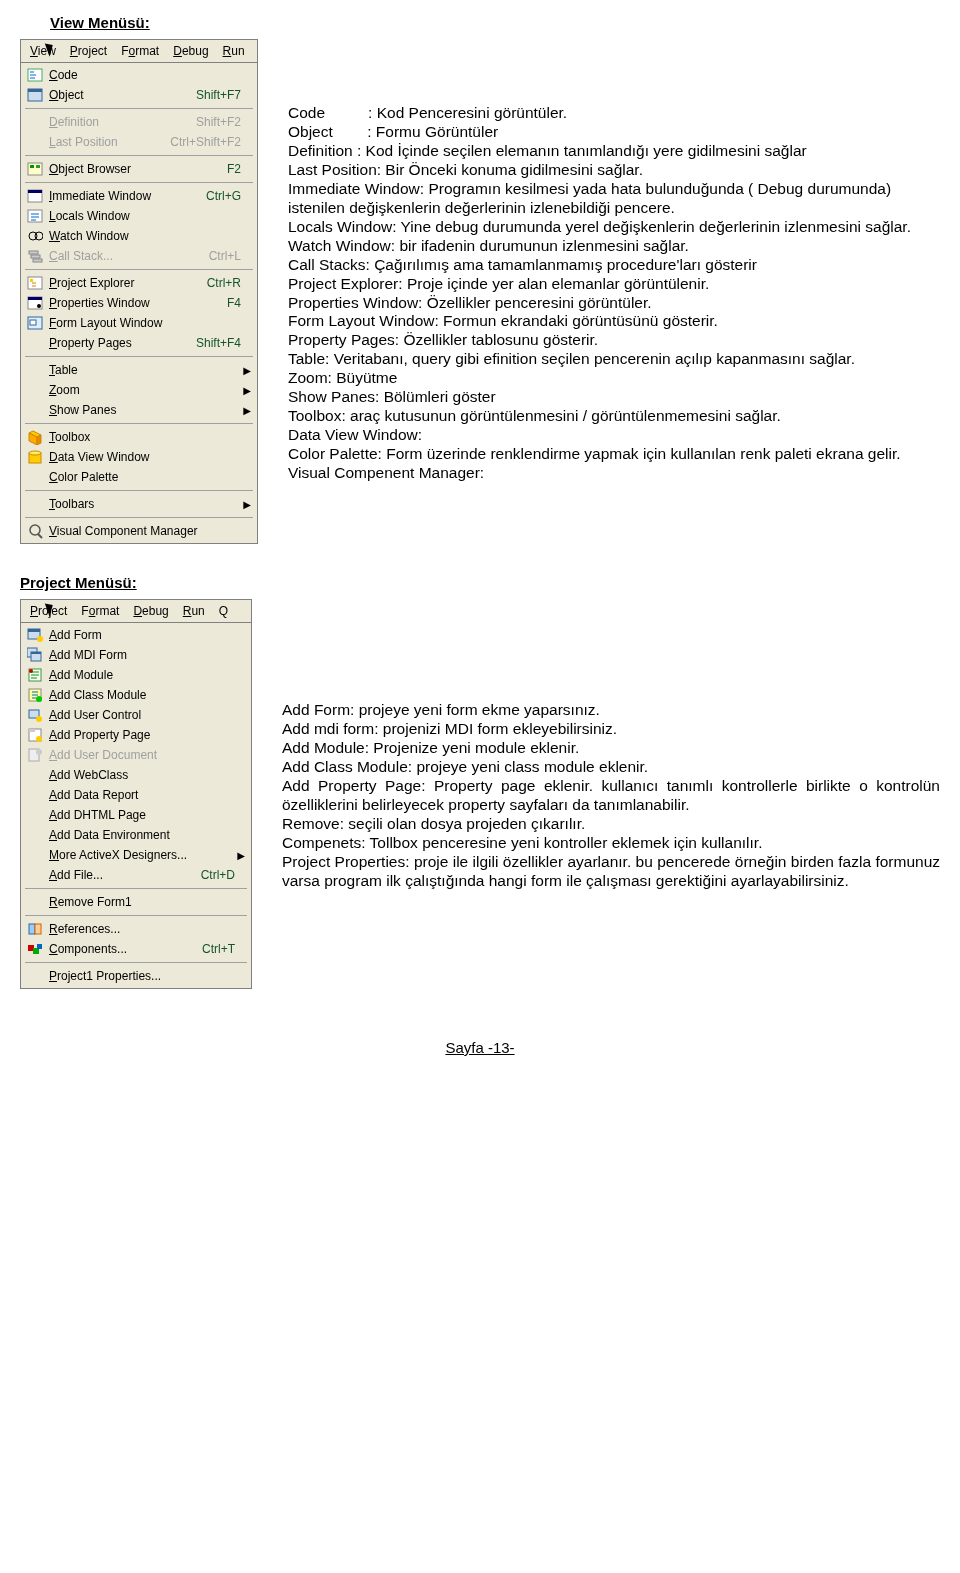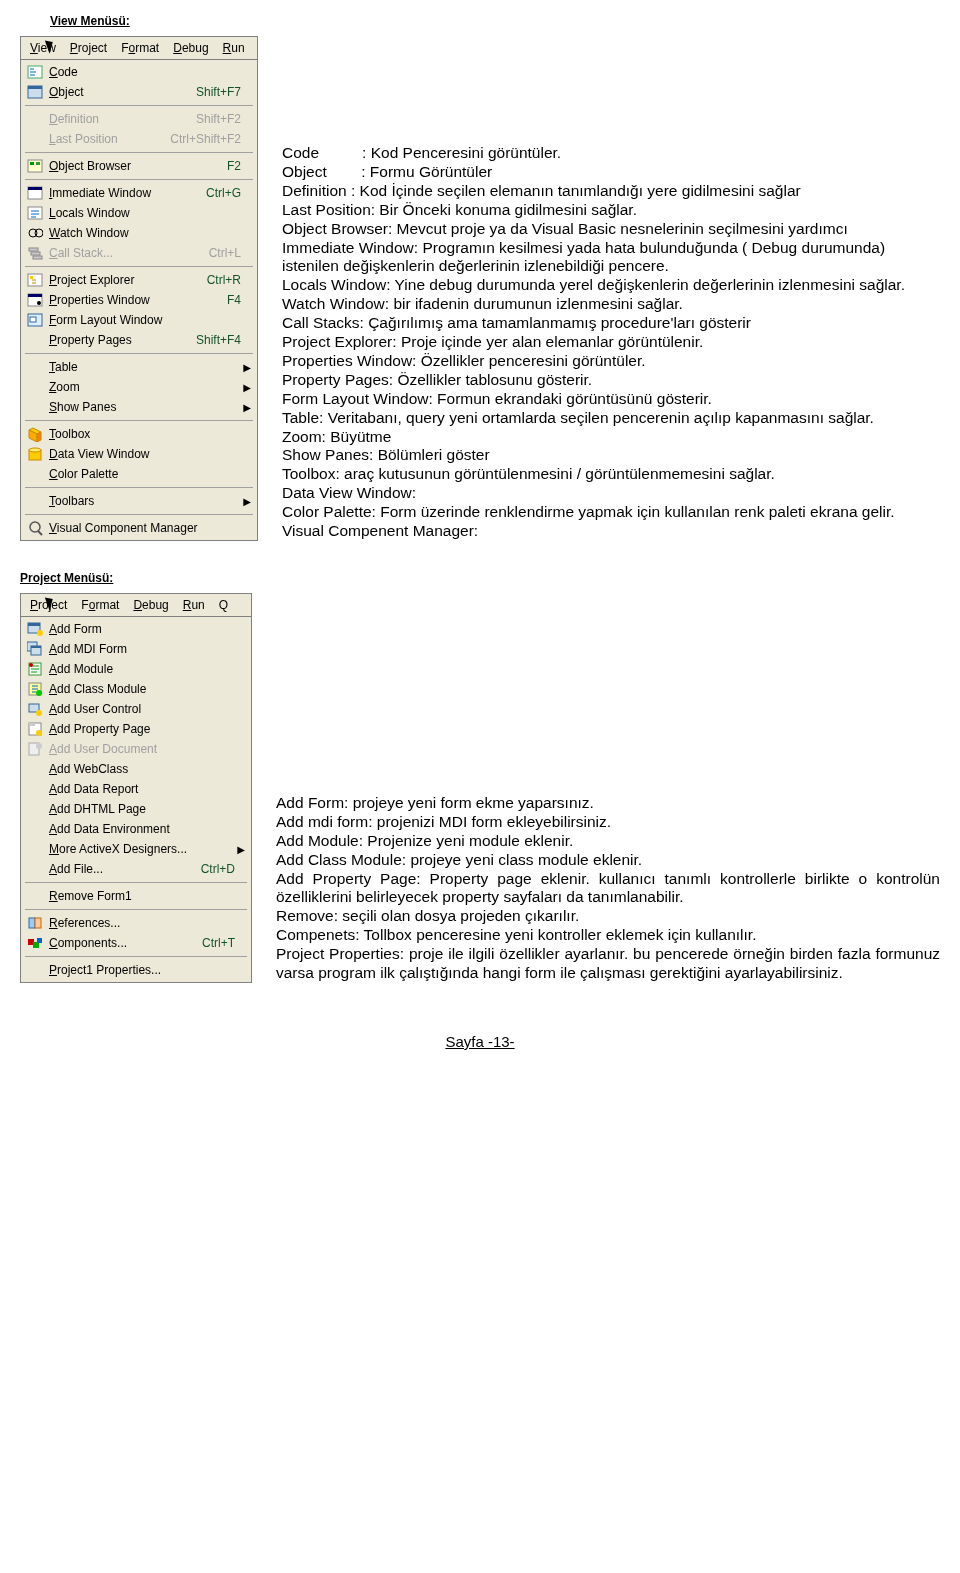--- a/index.html
+++ b/index.html
@@ -10,27 +10,27 @@
     background: #fff;
     width: 960px;
     color: #000;
   }
   .page {
     padding: 10px 20px 20px 20px;
   }
   .section-title {
     font-weight: bold;
     text-decoration: underline;
-    font-size: 12px;
+    font-size: 15px;
     margin: 4px 0 8px 30px;
   }
   .two-col {
     display: flex;
-    align-items: flex-end;
-    gap: 24px;
+    align-items: center;
+    gap: 30px;
   }
   .menu {
     border: 1px solid #808080;
     background: #ece9d8;
     font-family: Tahoma, sans-serif;
     font-size: 12px;
     width: 238px;
     flex-shrink: 0;
   }
   .menubar {
@@ -425,30 +425,29 @@
             <span class="arrow"></span>
           </div>
         </div>
     </div>
 
     <div class="desc">
       <p style="white-space:pre">Code          : Kod Penceresini görüntüler.</p>
       <p style="white-space:pre">Object        : Formu Görüntüler</p>
       <p>Definition    : Kod İçinde seçilen elemanın tanımlandığı yere gidilmesini sağlar</p>
       <p>Last Position: Bir Önceki konuma gidilmesini sağlar.</p>
-      <p>Object Browser: Mevcut proje ya da Visual Basic nesnelerinin seçilmesini yardımcı</p>
       <p>Immediate Window: Programın kesilmesi yada hata bulunduğunda ( Debug durumunda) istenilen değişkenlerin değerlerinin izlenebildiği pencere.</p>
       <p>Locals Window: Yine debug durumunda yerel değişkenlerin değerlerinin  izlenmesini sağlar.</p>
       <p>Watch Window: bir ifadenin durumunun izlenmesini sağlar.</p>
       <p>Call Stacks: Çağırılımış ama tamamlanmamış procedure'ları gösterir</p>
       <p>Project Explorer: Proje içinde yer alan elemanlar görüntülenir.</p>
       <p>Properties Window: Özellikler penceresini görüntüler.</p>
+      <p>Form Layout Window: Formun ekrandaki görüntüsünü gösterir.</p>
       <p>Property Pages: Özellikler tablosunu gösterir.</p>
-      <p>Form Layout Window: Formun ekrandaki görüntüsünü gösterir.</p>
-      <p>Table: Veritabanı,  query yeni ortamlarda seçilen pencerenin açılıp kapanmasını sağlar.</p>
+      <p>Table: Veritabanı,  query gibi efinition seçilen pencerenin açılıp kapanmasını sağlar.</p>
       <p>Zoom: Büyütme</p>
       <p>Show Panes: Bölümleri göster</p>
       <p>Toolbox: araç kutusunun görüntülenmesini / görüntülenmemesini sağlar.</p>
       <p>Data View Window:</p>
       <p>Color Palette: Form üzerinde renklendirme yapmak için kullanılan renk paleti ekrana gelir.</p>
       <p>Visual Compenent Manager:</p>
     </div>
   </div>
 
   <div class="section-title" style="margin-top:30px; margin-left:0">Project  Menüsü:</div>

